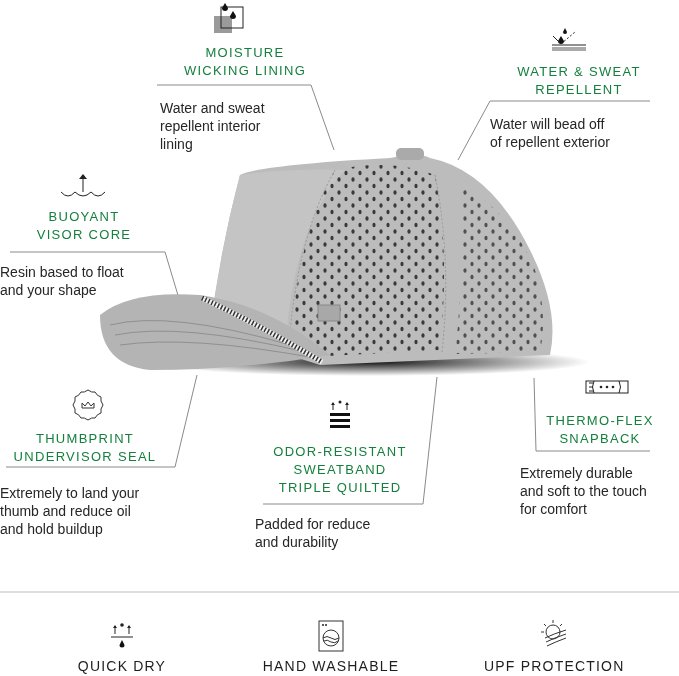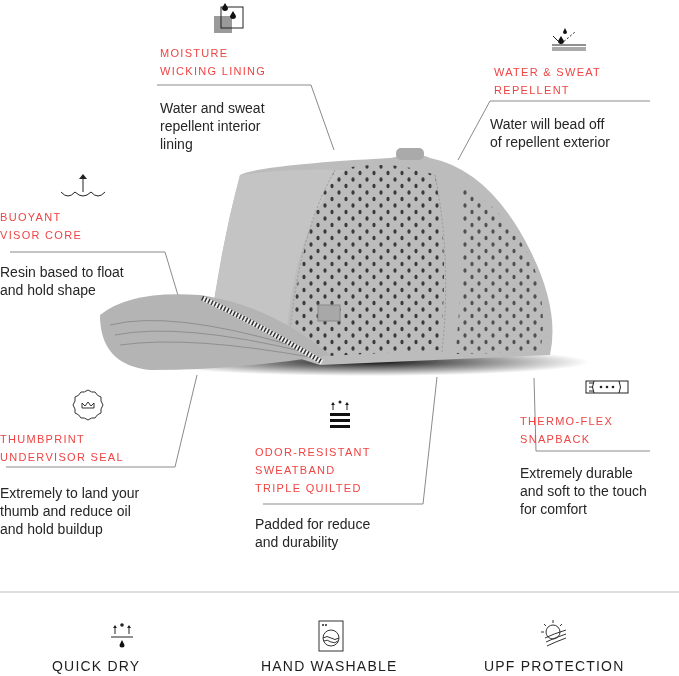--- a/index.html
+++ b/index.html
@@ -1,26 +1,26 @@
 <!DOCTYPE html>
 <html><head>
 <meta charset="utf-8">
 <style>
   html, body { margin:0; padding:0; background:#ffffff; }
   body { width:679px; height:676px; position:relative; overflow:hidden;
          font-family:"Liberation Sans", "DejaVu Sans", sans-serif; color:#222; }
   .abs { position:absolute; }
-  .title { position:absolute; font-size:11px; letter-spacing:1.3px;
-           line-height:18px; color:#ef4444; text-transform:uppercase; white-space:nowrap; }
+  .title { position:absolute; text-align:center; font-size:13px; letter-spacing:1.3px;
+           line-height:18px; color:#15803d; text-transform:uppercase; white-space:nowrap; }
   .desc { position:absolute; text-align:left; font-size:14px; line-height:18px;
           color:#262626; white-space:nowrap; }
   .icon { position:absolute; }
   svg.lines { position:absolute; left:0; top:0; }
   .bottom-label { position:absolute; top:658px; font-size:14px; letter-spacing:1.2px;
-                  color:#1e1e1e; text-transform:uppercase; text-align:left; white-space:nowrap; }
+                  color:#1e1e1e; text-transform:uppercase; text-align:center; white-space:nowrap; }
 </style>
 </head>
 <body>
 
 <svg class="lines" width="679" height="676">
   <g stroke="#8a8a8a" stroke-width="1" fill="none">
     <polyline points="157,85 311,85 334,150"></polyline>
     <polyline points="650,101 490,101 458,160"></polyline>
     <polyline points="10,252 165,252 180,302"></polyline>
     <polyline points="6,467 175,467 197,375"></polyline>
@@ -103,21 +103,21 @@
   <line x1="25" y1="3" x2="25" y2="20" stroke="#222"></line>
   <path d="M21,7 L25,2 L29,7 Z" fill="#222"></path>
   <path d="M3,20 Q10,28 17,20 Q25,28 33,20 Q40,28 47,20" stroke="#222" fill="none"></path>
 </svg>
 <div class="title" style="left:0px;top:208px;width:168px">
   <div>BUOYANT</div>
     <div>VISOR CORE</div>
 </div>
 <div class="desc" style="left:0px;top:263px;width:168px">
   <div>Resin based to float</div>
-    <div>and hold shape</div>
+    <div>and your shape</div>
 </div>
 
 <svg class="icon" style="left:71px;top:388px" width="34" height="34" viewBox="0 0 34 34">
   <path d="M17,2 Q21,5 24,4 Q26,8 30,9 Q29,13 32,17 Q29,21 30,25 Q26,26 24,30 Q21,29 17,32 Q13,29 10,30 Q8,26 4,25 Q5,21 2,17 Q5,13 4,9 Q8,8 10,4 Q13,5 17,2 Z" fill="none" stroke="#333"></path>
   <path d="M11,15 L14,18 L17,14 L20,18 L23,15 L23,20 L11,20 Z" fill="none" stroke="#333"></path>
 </svg>
 <div class="title" style="left:0px;top:430px;width:170px">
   <div>THUMBPRINT</div>
     <div>UNDERVISOR SEAL</div>
 </div>

